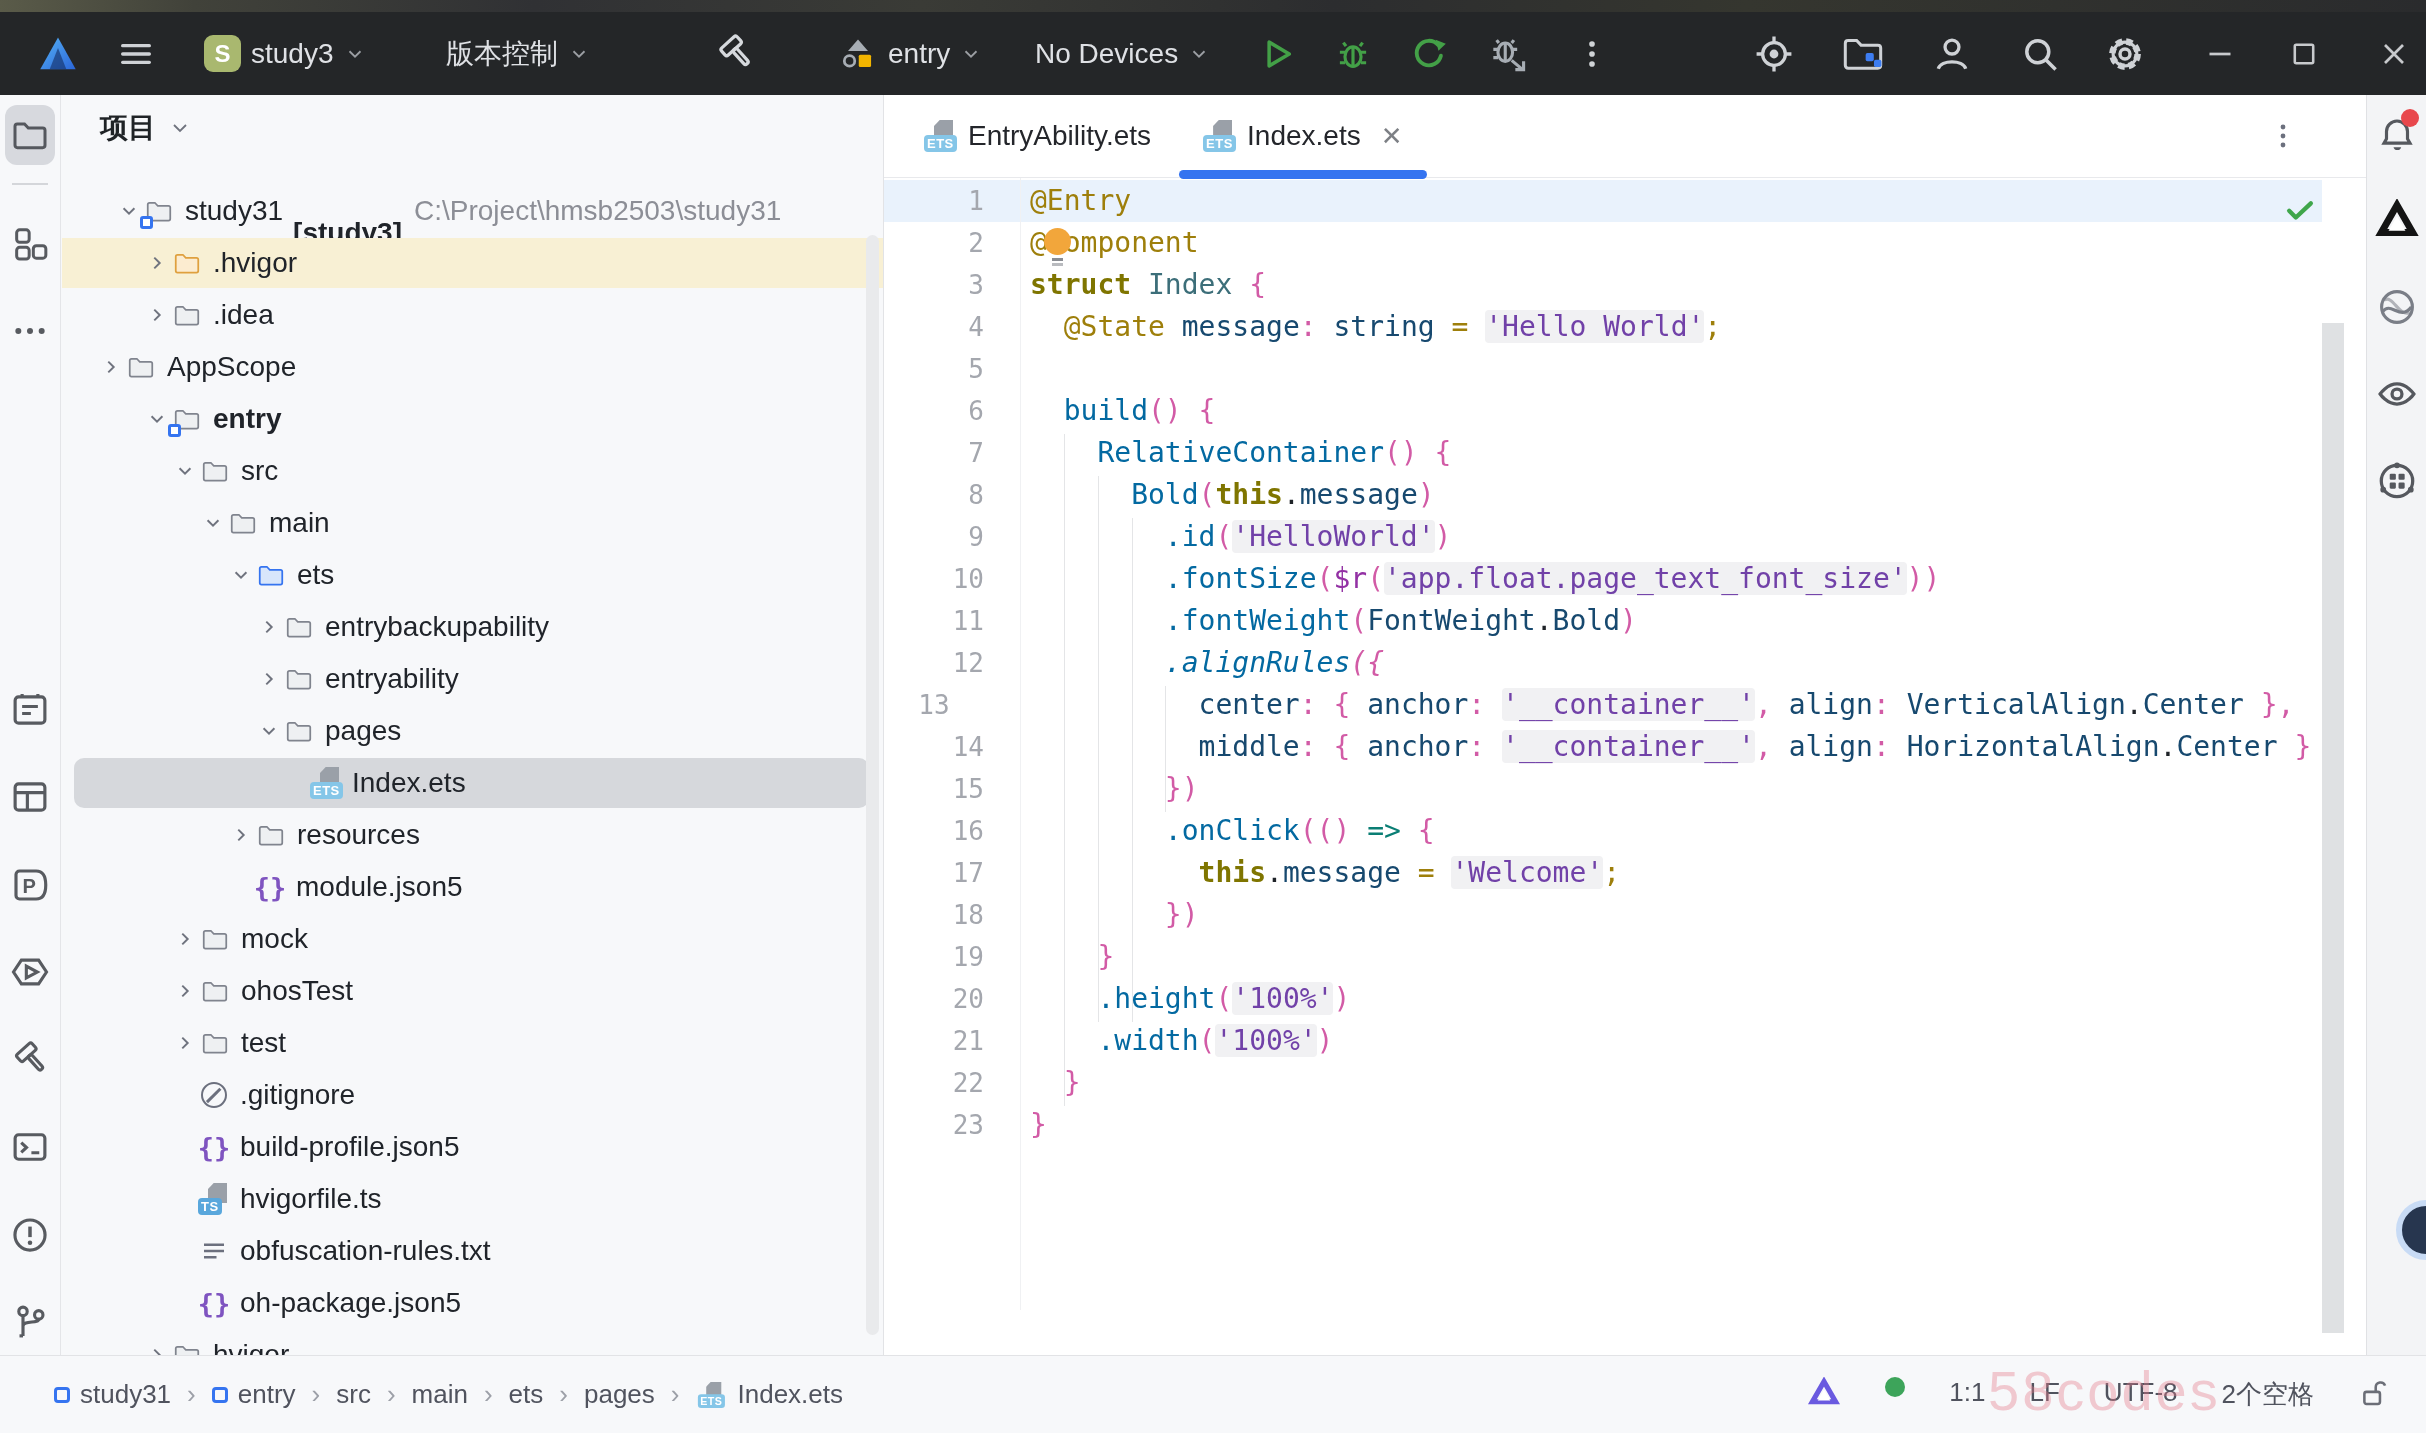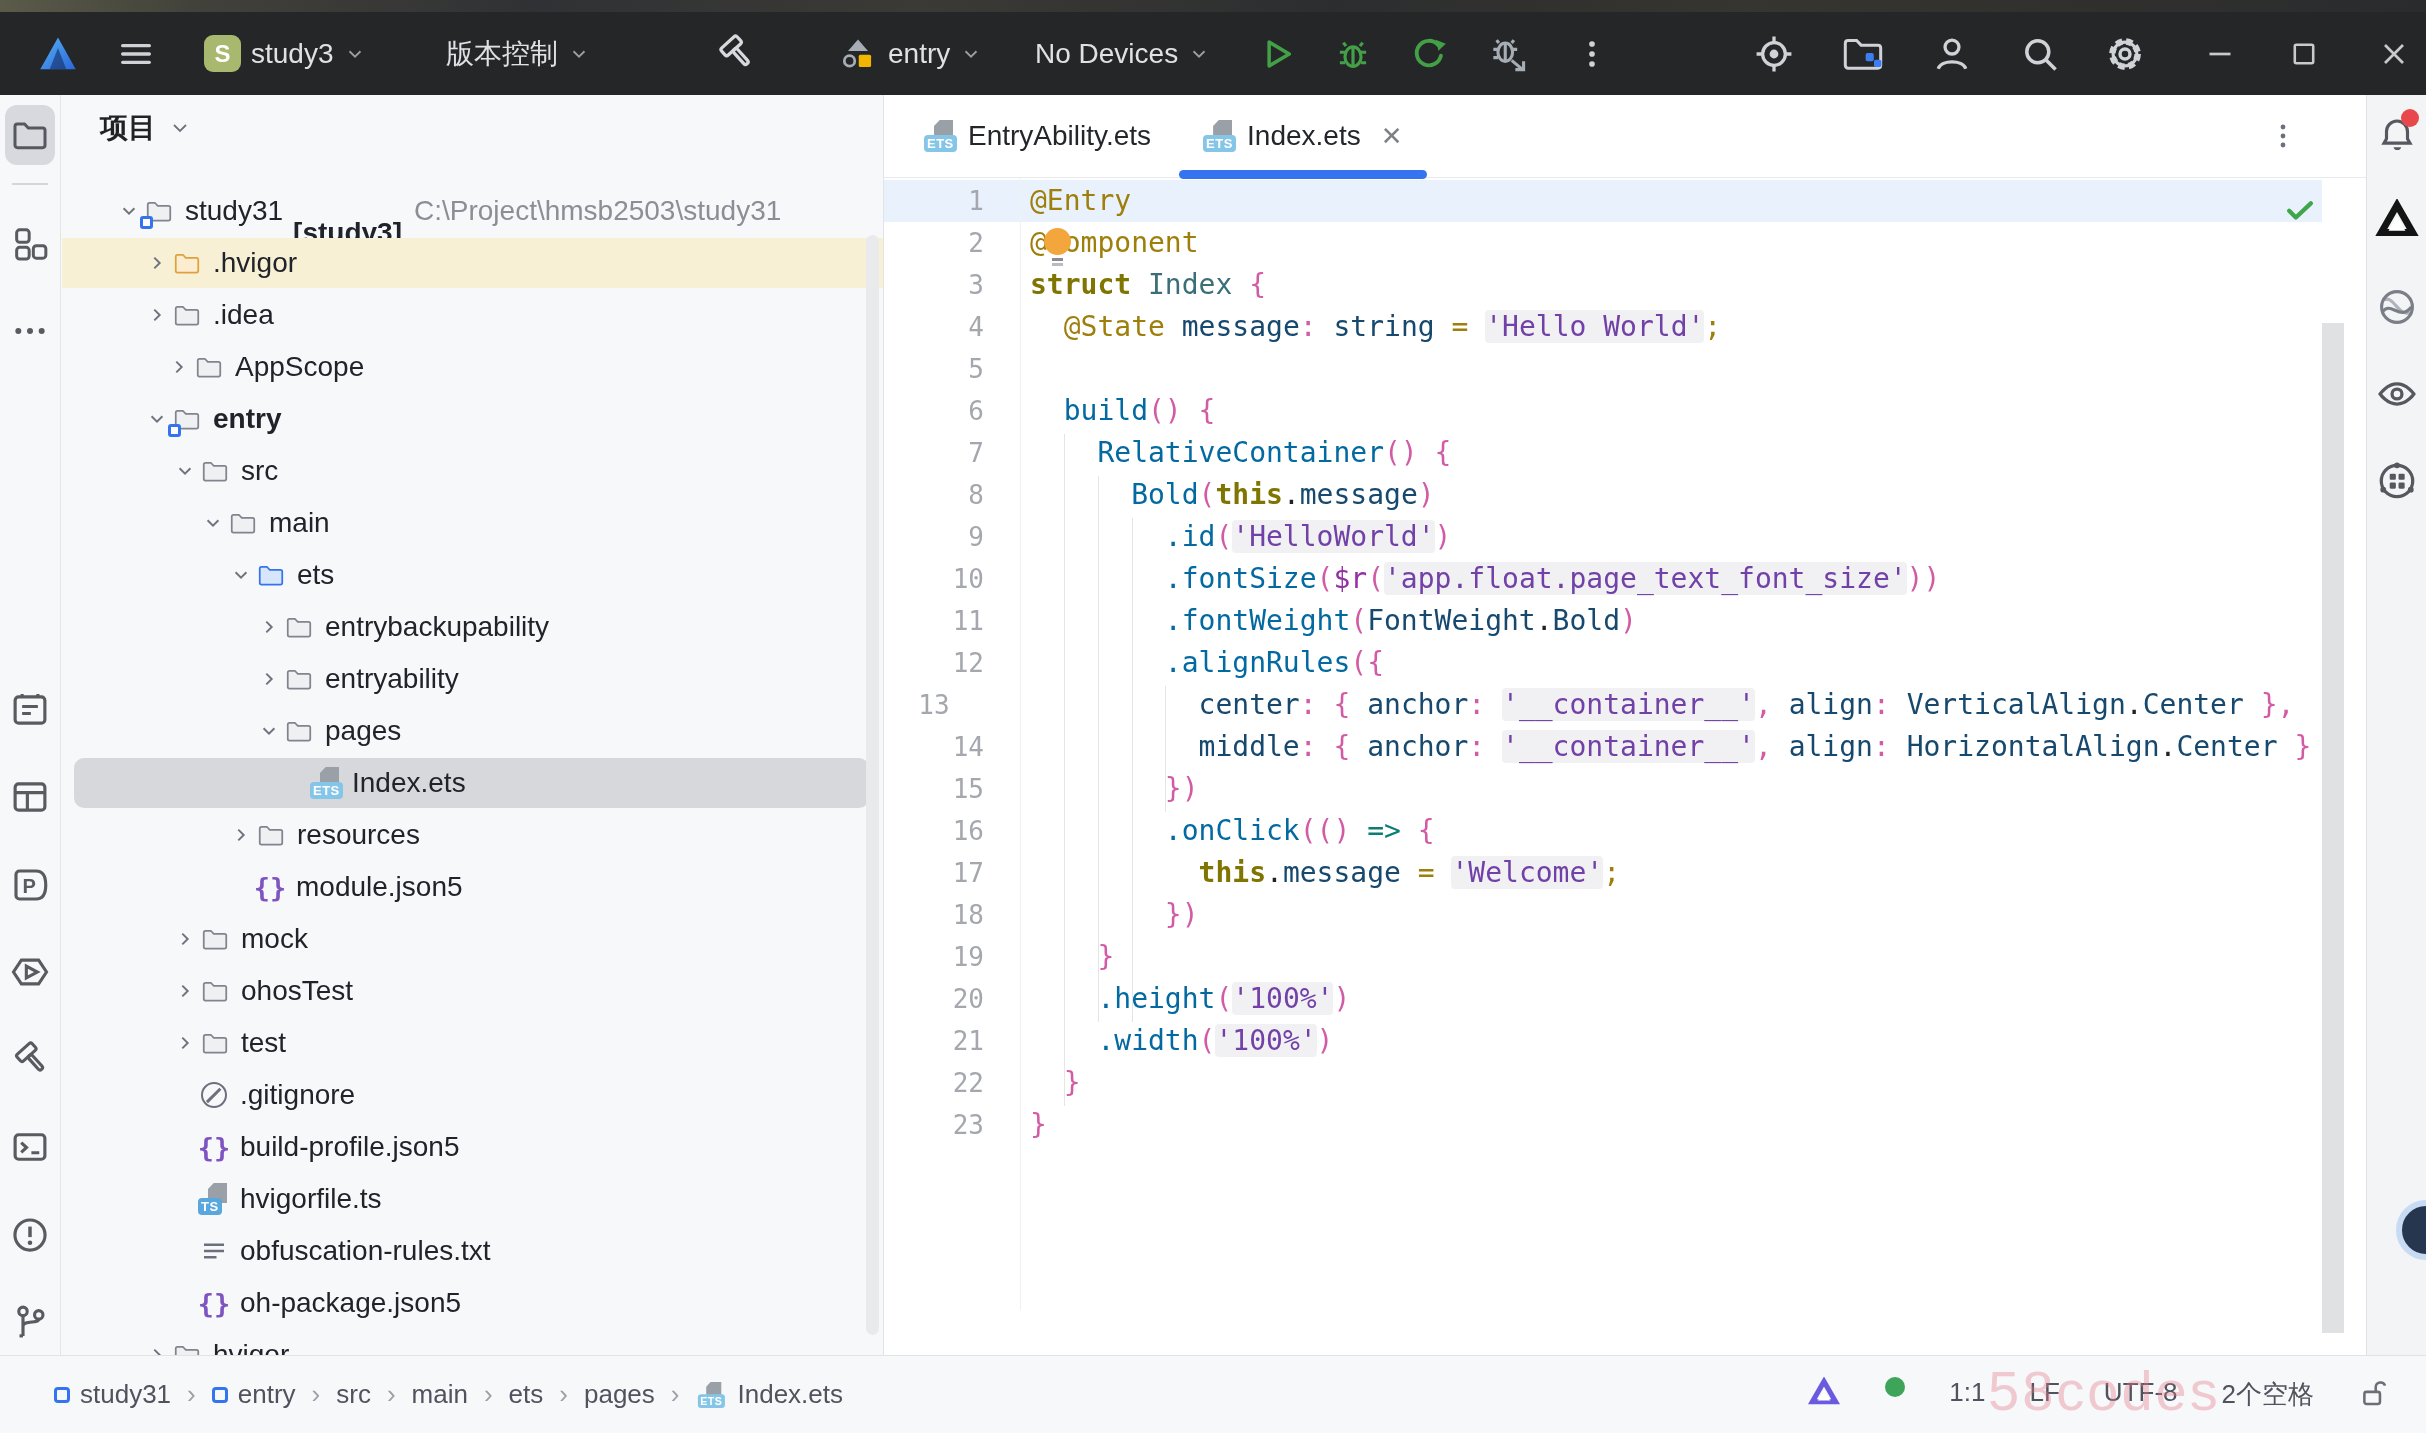--- a/index.html
+++ b/index.html
@@ -459,21 +459,21 @@
                 <path d="M9.5 7l5 5-5 5" fill="none" stroke="#6f737e" stroke-width="1.8"></path>
               </svg>
             </span>
             <span class="tico">
               <svg class="fsvg f-g" viewBox="0 0 24 24">
                 <path d="M3 6.8C3 6 3.6 5.4 4.4 5.4h4.3l2.3 2.4h8.6c.8 0 1.4.6 1.4 1.4v9c0 .8-.6 1.4-1.4 1.4H4.4C3.6 19.6 3 19 3 18.2z"></path>
               </svg>
             </span>
             <span class="tlabel">.idea</span>
           </div>
-          <div class="trow" style="padding-left: 103px;">
+          <div class="trow" style="padding-left: 35px;">
             <span class="rowbg"></span>
             <span class="tchev">
               <svg width="26" height="26" viewBox="0 0 24 24">
                 <path d="M9.5 7l5 5-5 5" fill="none" stroke="#6f737e" stroke-width="1.8"></path>
               </svg>
             </span>
             <span class="tico">
               <svg class="fsvg f-g" viewBox="0 0 24 24">
                 <path d="M3 6.8C3 6 3.6 5.4 4.4 5.4h4.3l2.3 2.4h8.6c.8 0 1.4.6 1.4 1.4v9c0 .8-.6 1.4-1.4 1.4H4.4C3.6 19.6 3 19 3 18.2z"></path>
               </svg>
@@ -770,21 +770,21 @@
             <div class="cline" style="top: 254px;"><span class="tk-n">    </span><span class="tk-f">RelativeContainer</span><span class="tk-x">()</span><span class="tk-n"> </span><span class="tk-x">{</span></div>
             <div class="lnum" style="top: 302px; left: 0px;">8</div>
             <div class="cline" style="top: 296px;"><span class="tk-n">      </span><span class="tk-f">Bold</span><span class="tk-x">(</span><span class="tk-k">this</span><span class="tk-n">.</span><span class="tk-p">message</span><span class="tk-x">)</span></div>
             <div class="lnum" style="top: 344px; left: 0px;">9</div>
             <div class="cline" style="top: 338px;"><span class="tk-n">        </span><span class="tk-f">.id</span><span class="tk-x">(</span><span class="tk-s">'HelloWorld'</span><span class="tk-x">)</span></div>
             <div class="lnum" style="top: 386px; left: 0px;">10</div>
             <div class="cline" style="top: 380px;"><span class="tk-n">        </span><span class="tk-f">.fontSize</span><span class="tk-x">(</span><span class="tk-v">$r</span><span class="tk-x">(</span><span class="tk-s">'app.float.page_text_font_size'</span><span class="tk-x">))</span></div>
             <div class="lnum" style="top: 428px; left: 0px;">11</div>
             <div class="cline" style="top: 422px;"><span class="tk-n">        </span><span class="tk-f">.fontWeight</span><span class="tk-x">(</span><span class="tk-t">FontWeight</span><span class="tk-n">.</span><span class="tk-t">Bold</span><span class="tk-x">)</span></div>
             <div class="lnum" style="top: 470px; left: 0px;">12</div>
-            <div class="cline" style="top: 464px;"><span class="tk-n">        </span><span class="tk-f">.alignRules</span><span class="tk-x">({</span></div>
+            <div class="cline" style="top: 464px; font-style: italic;"><span class="tk-n">        </span><span class="tk-f">.alignRules</span><span class="tk-x">({</span></div>
             <div class="lnum" style="top: 512px; left: 0px; text-align: center;">13</div>
             <div class="cline" style="top: 506px;"><span class="tk-n">          </span><span class="tk-p">center</span><span class="tk-x">:</span><span class="tk-n"> </span><span class="tk-x">{</span><span class="tk-n"> </span><span class="tk-p">anchor</span><span class="tk-x">:</span><span class="tk-n"> </span><span class="tk-s">'__container__'</span><span class="tk-x">,</span><span class="tk-n"> </span><span class="tk-p">align</span><span class="tk-x">:</span><span class="tk-n"> </span><span class="tk-t">VerticalAlign</span><span class="tk-n">.</span><span class="tk-t">Center</span><span class="tk-n"> </span><span class="tk-x">},</span></div>
             <div class="lnum" style="top: 554px; left: 0px;">14</div>
             <div class="cline" style="top: 548px;"><span class="tk-n">          </span><span class="tk-p">middle</span><span class="tk-x">:</span><span class="tk-n"> </span><span class="tk-x">{</span><span class="tk-n"> </span><span class="tk-p">anchor</span><span class="tk-x">:</span><span class="tk-n"> </span><span class="tk-s">'__container__'</span><span class="tk-x">,</span><span class="tk-n"> </span><span class="tk-p">align</span><span class="tk-x">:</span><span class="tk-n"> </span><span class="tk-t">HorizontalAlign</span><span class="tk-n">.</span><span class="tk-t">Center</span><span class="tk-n"> </span><span class="tk-x">}</span></div>
             <div class="lnum" style="top: 596px; left: 0px;">15</div>
             <div class="cline" style="top: 590px;"><span class="tk-n">        </span><span class="tk-x">})</span></div>
             <div class="lnum" style="top: 638px; left: 0px;">16</div>
             <div class="cline" style="top: 632px;"><span class="tk-n">        </span><span class="tk-f">.onClick</span><span class="tk-x">(()</span><span class="tk-n"> </span><span class="tk-a">=&gt;</span><span class="tk-n"> </span><span class="tk-x">{</span></div>
             <div class="lnum" style="top: 680px; left: 0px;">17</div>
             <div class="cline" style="top: 674px;"><span class="tk-n">          </span><span class="tk-k">this</span><span class="tk-n">.</span><span class="tk-p">message</span><span class="tk-n"> </span><span class="tk-o">=</span><span class="tk-n"> </span><span class="tk-s">'Welcome'</span><span class="tk-o">;</span></div>

